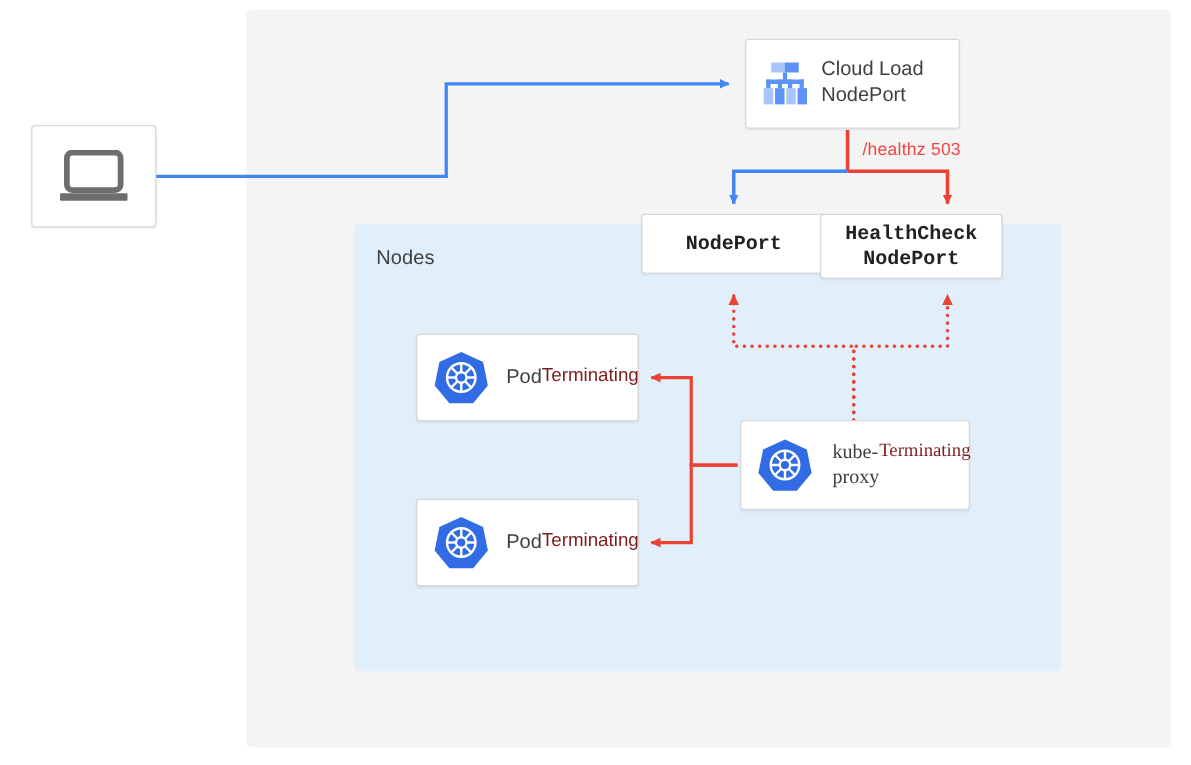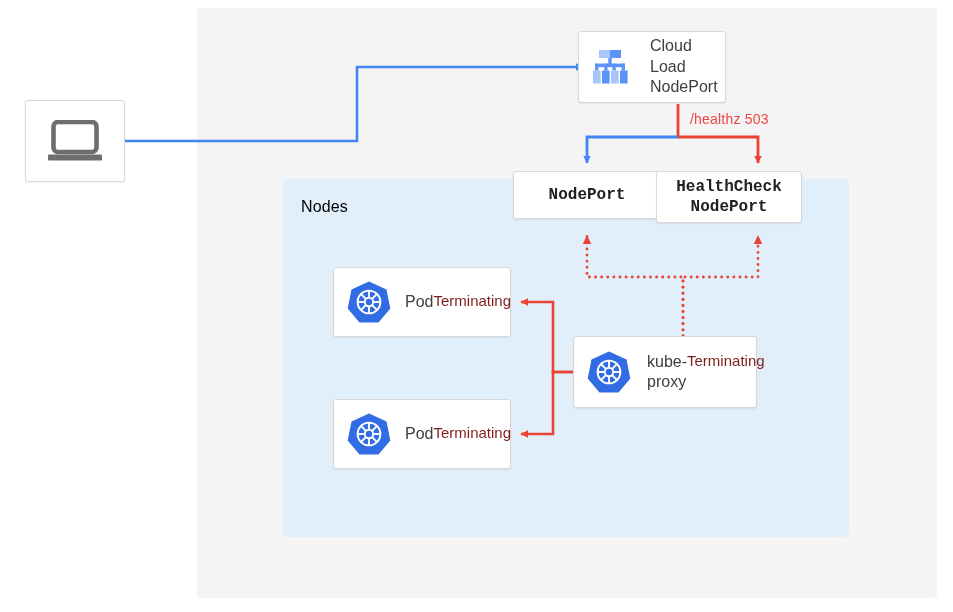--- a/index.html
+++ b/index.html
@@ -6,57 +6,57 @@
   body{width:953px;height:612px;position:relative;overflow:hidden;
        font-family:"Liberation Sans","DejaVu Sans",sans-serif;
        -webkit-font-smoothing:antialiased;}
   #stage{position:absolute;left:0;top:0;width:953px;height:612px;}
 
   
   .panel-gray{position:absolute;left:197px;top:8px;width:740px;height:590px;
       background:#f4f4f4;border-radius:4px;}
   .panel-nodes{position:absolute;left:283px;top:179px;width:566px;height:358px;
       background:#e1effb;border-radius:4px;}
-  .nodes-label{position:absolute;left:301px;top:198px;font-size:16px;color:#000000;
+  .nodes-label{position:absolute;left:301px;top:198px;font-size:16px;color:#404040;
       letter-spacing:.1px;}
 
   
   .card{position:absolute;background:#ffffff;border:1px solid #d8d8d8;
       border-radius:3px;box-sizing:border-box;
       box-shadow:0 1px 2px rgba(0,0,0,.07);}
   .card.flex{display:flex;align-items:center;}
 
   .txt-two{display:flex;justify-content:center;line-height:1.22;}
   .t-main{font-size:16px;color:#3c4043;}
   .t-sub{font-size:15px;color:#7f1d1d;}
 
   
   #laptop-card{left:25px;top:100px;width:100px;height:82px;}
   .laptop-ico{position:absolute;left:50%;top:50%;transform:translate(-50%,-50%);
       width:56px;height:42px;}
 
   
-  #clb-card{left:578px;top:31px;width:148px;height:72px;gap:11px;}
+  #clb-card{left:596px;top:31px;width:172px;height:72px;}
   .clb-ico{width:42px;height:36px;margin-left:10px;flex:none;}
   .clb-txt{margin-left:8px;font-size:16px;color:#3c4043;line-height:1.3;}
 
   
   #np-card{left:513px;top:171px;width:148px;height:48px;
       display:flex;align-items:center;justify-content:center;}
   #hcnp-card{left:656px;top:171px;width:146px;height:52px;
       display:flex;align-items:center;justify-content:center;}
   .np-label{font-size:16px;font-weight:bold;color:#202124;text-align:center;
       line-height:1.25;font-family:Liberation Mono, monospace;}
 
   
   .pod-card{width:178px;height:70px;}
   #pod1{left:333px;top:267px;}
   #pod2{left:333px;top:399px;}
   
-  #kp-card{left:573px;top:336px;width:184px;height:72px;}
+  #kp-card{left:592px;top:336px;width:184px;height:72px;font-family:Liberation Serif, serif;}
 
   .k8s-ico{width:44px;height:44px;margin-left:13px;flex:none;}
   .pod-txt{margin-left:14px;}
   .kp-txt{margin-left:16px;}
 
   
   #wires{position:absolute;left:0;top:0;width:953px;height:612px;
       pointer-events:none;}
   .healthz{position:absolute;left:690px;top:111px;font-size:14px;
       font-weight:normal;color:#ef4444;letter-spacing:.2px;}

